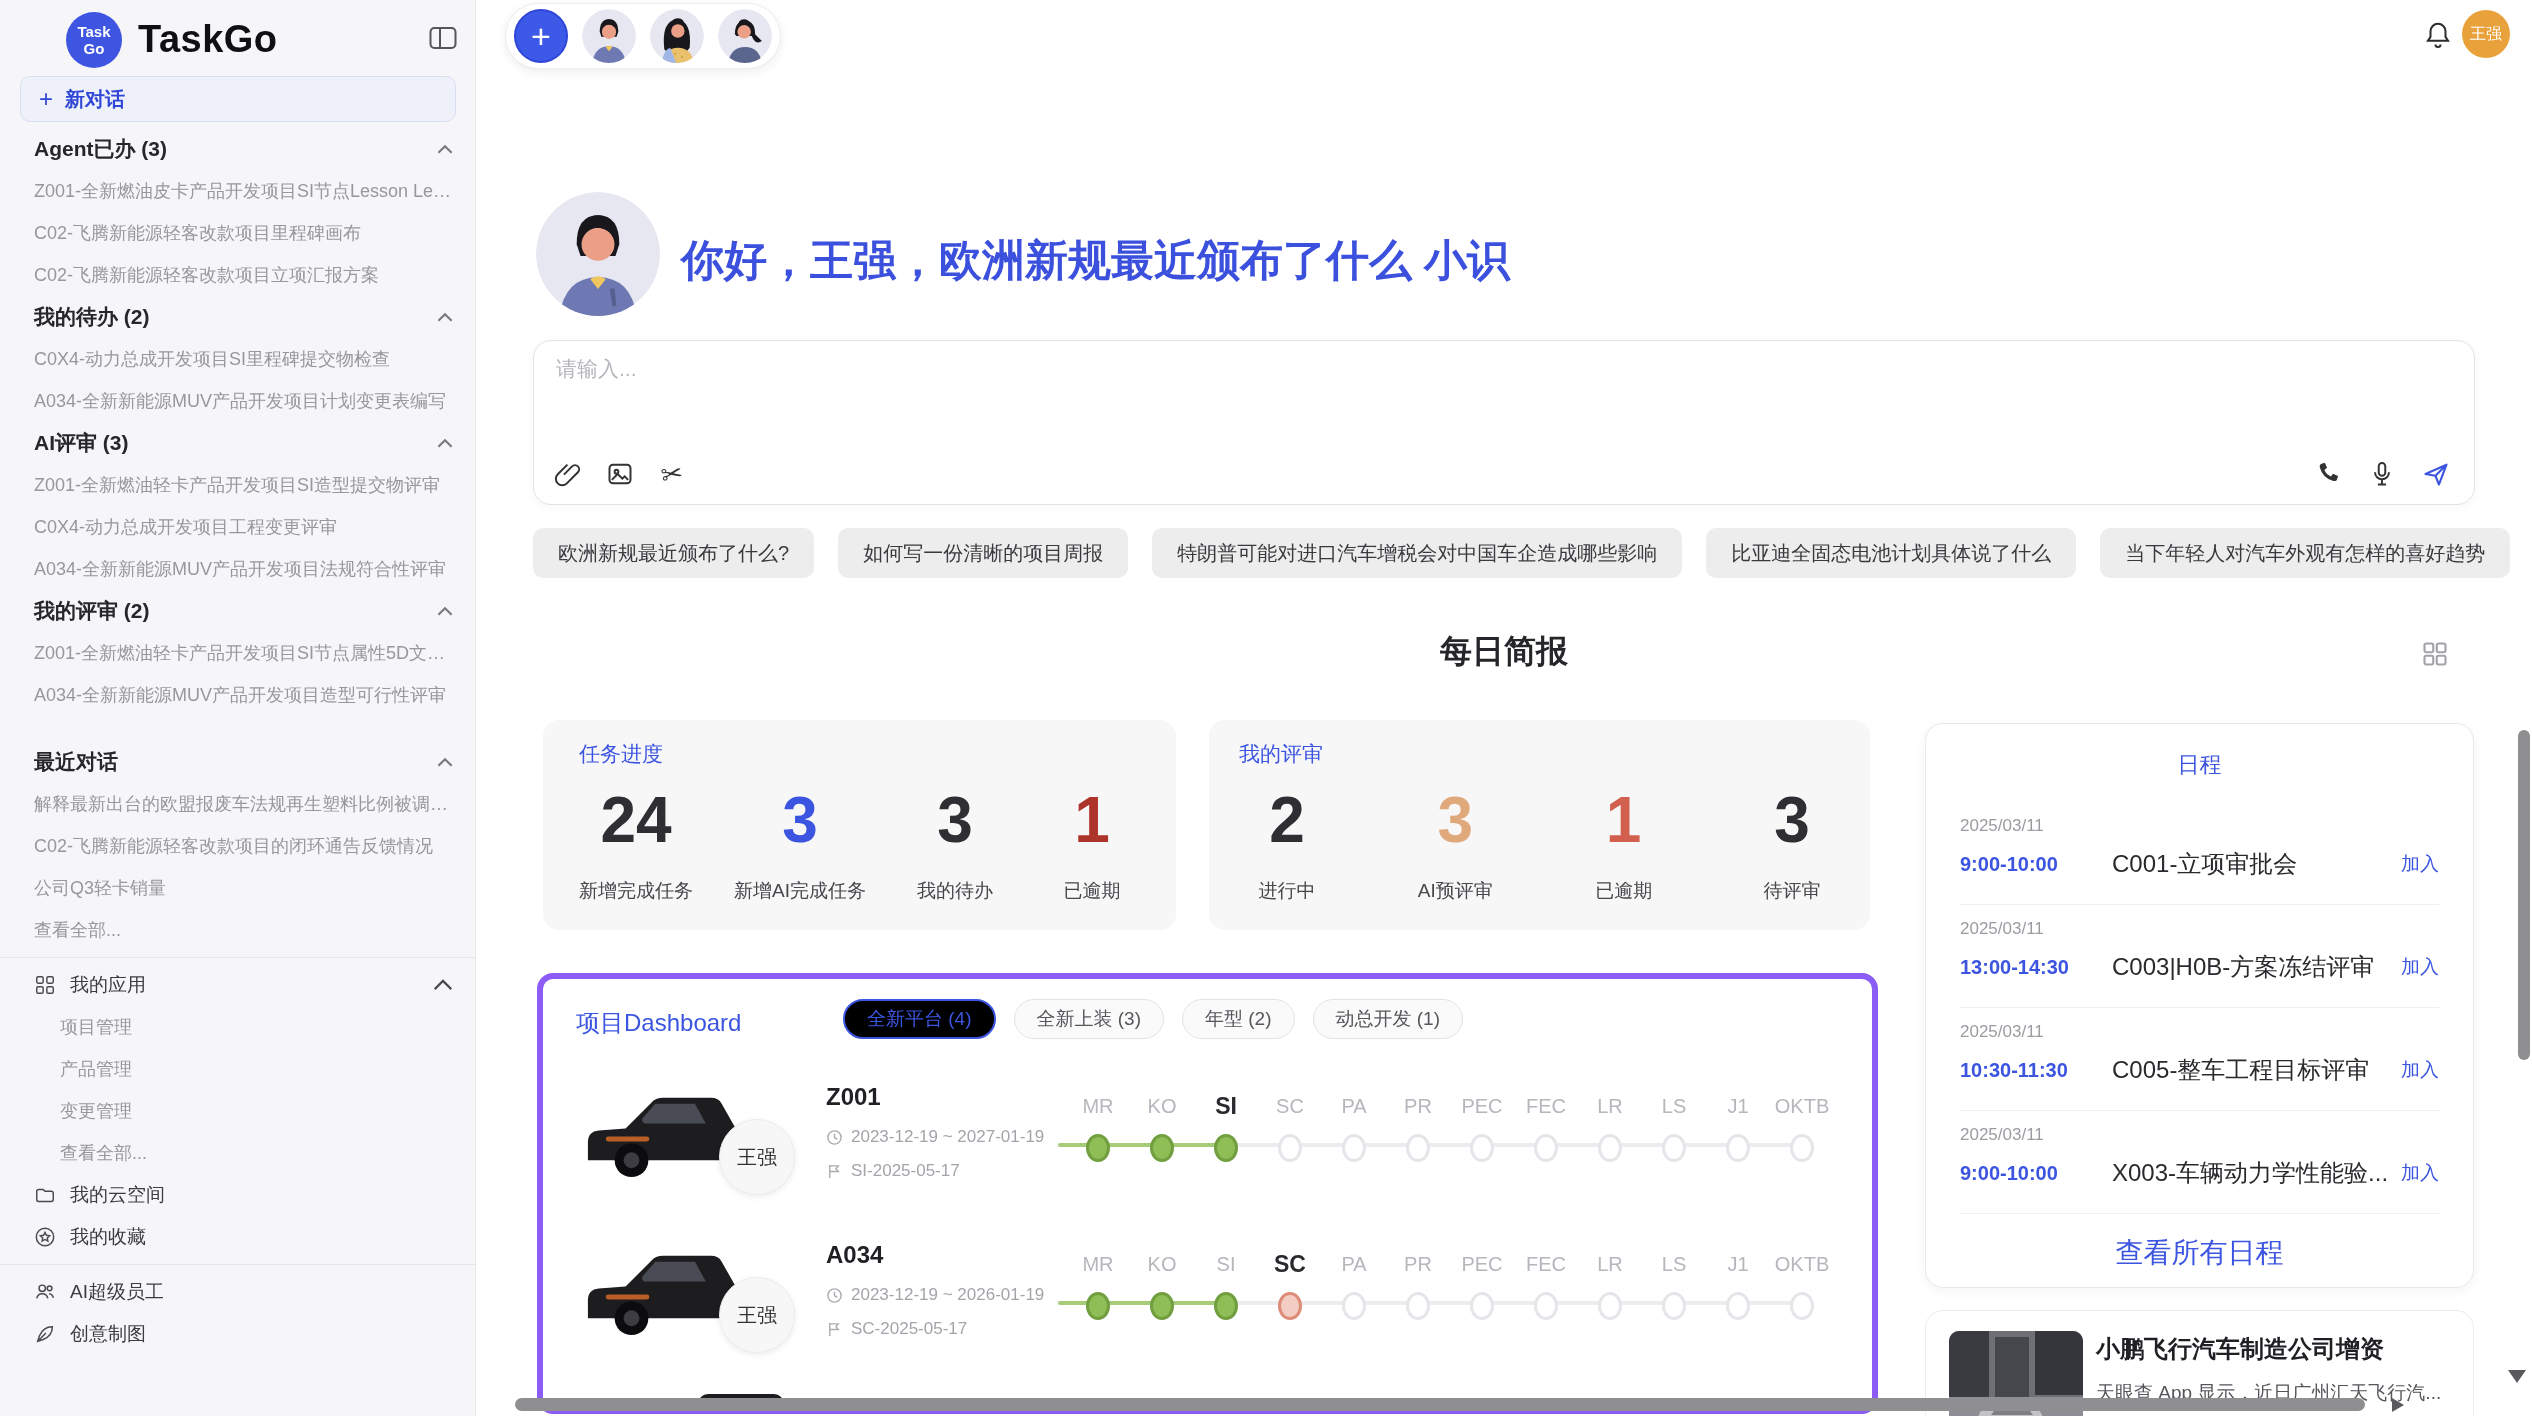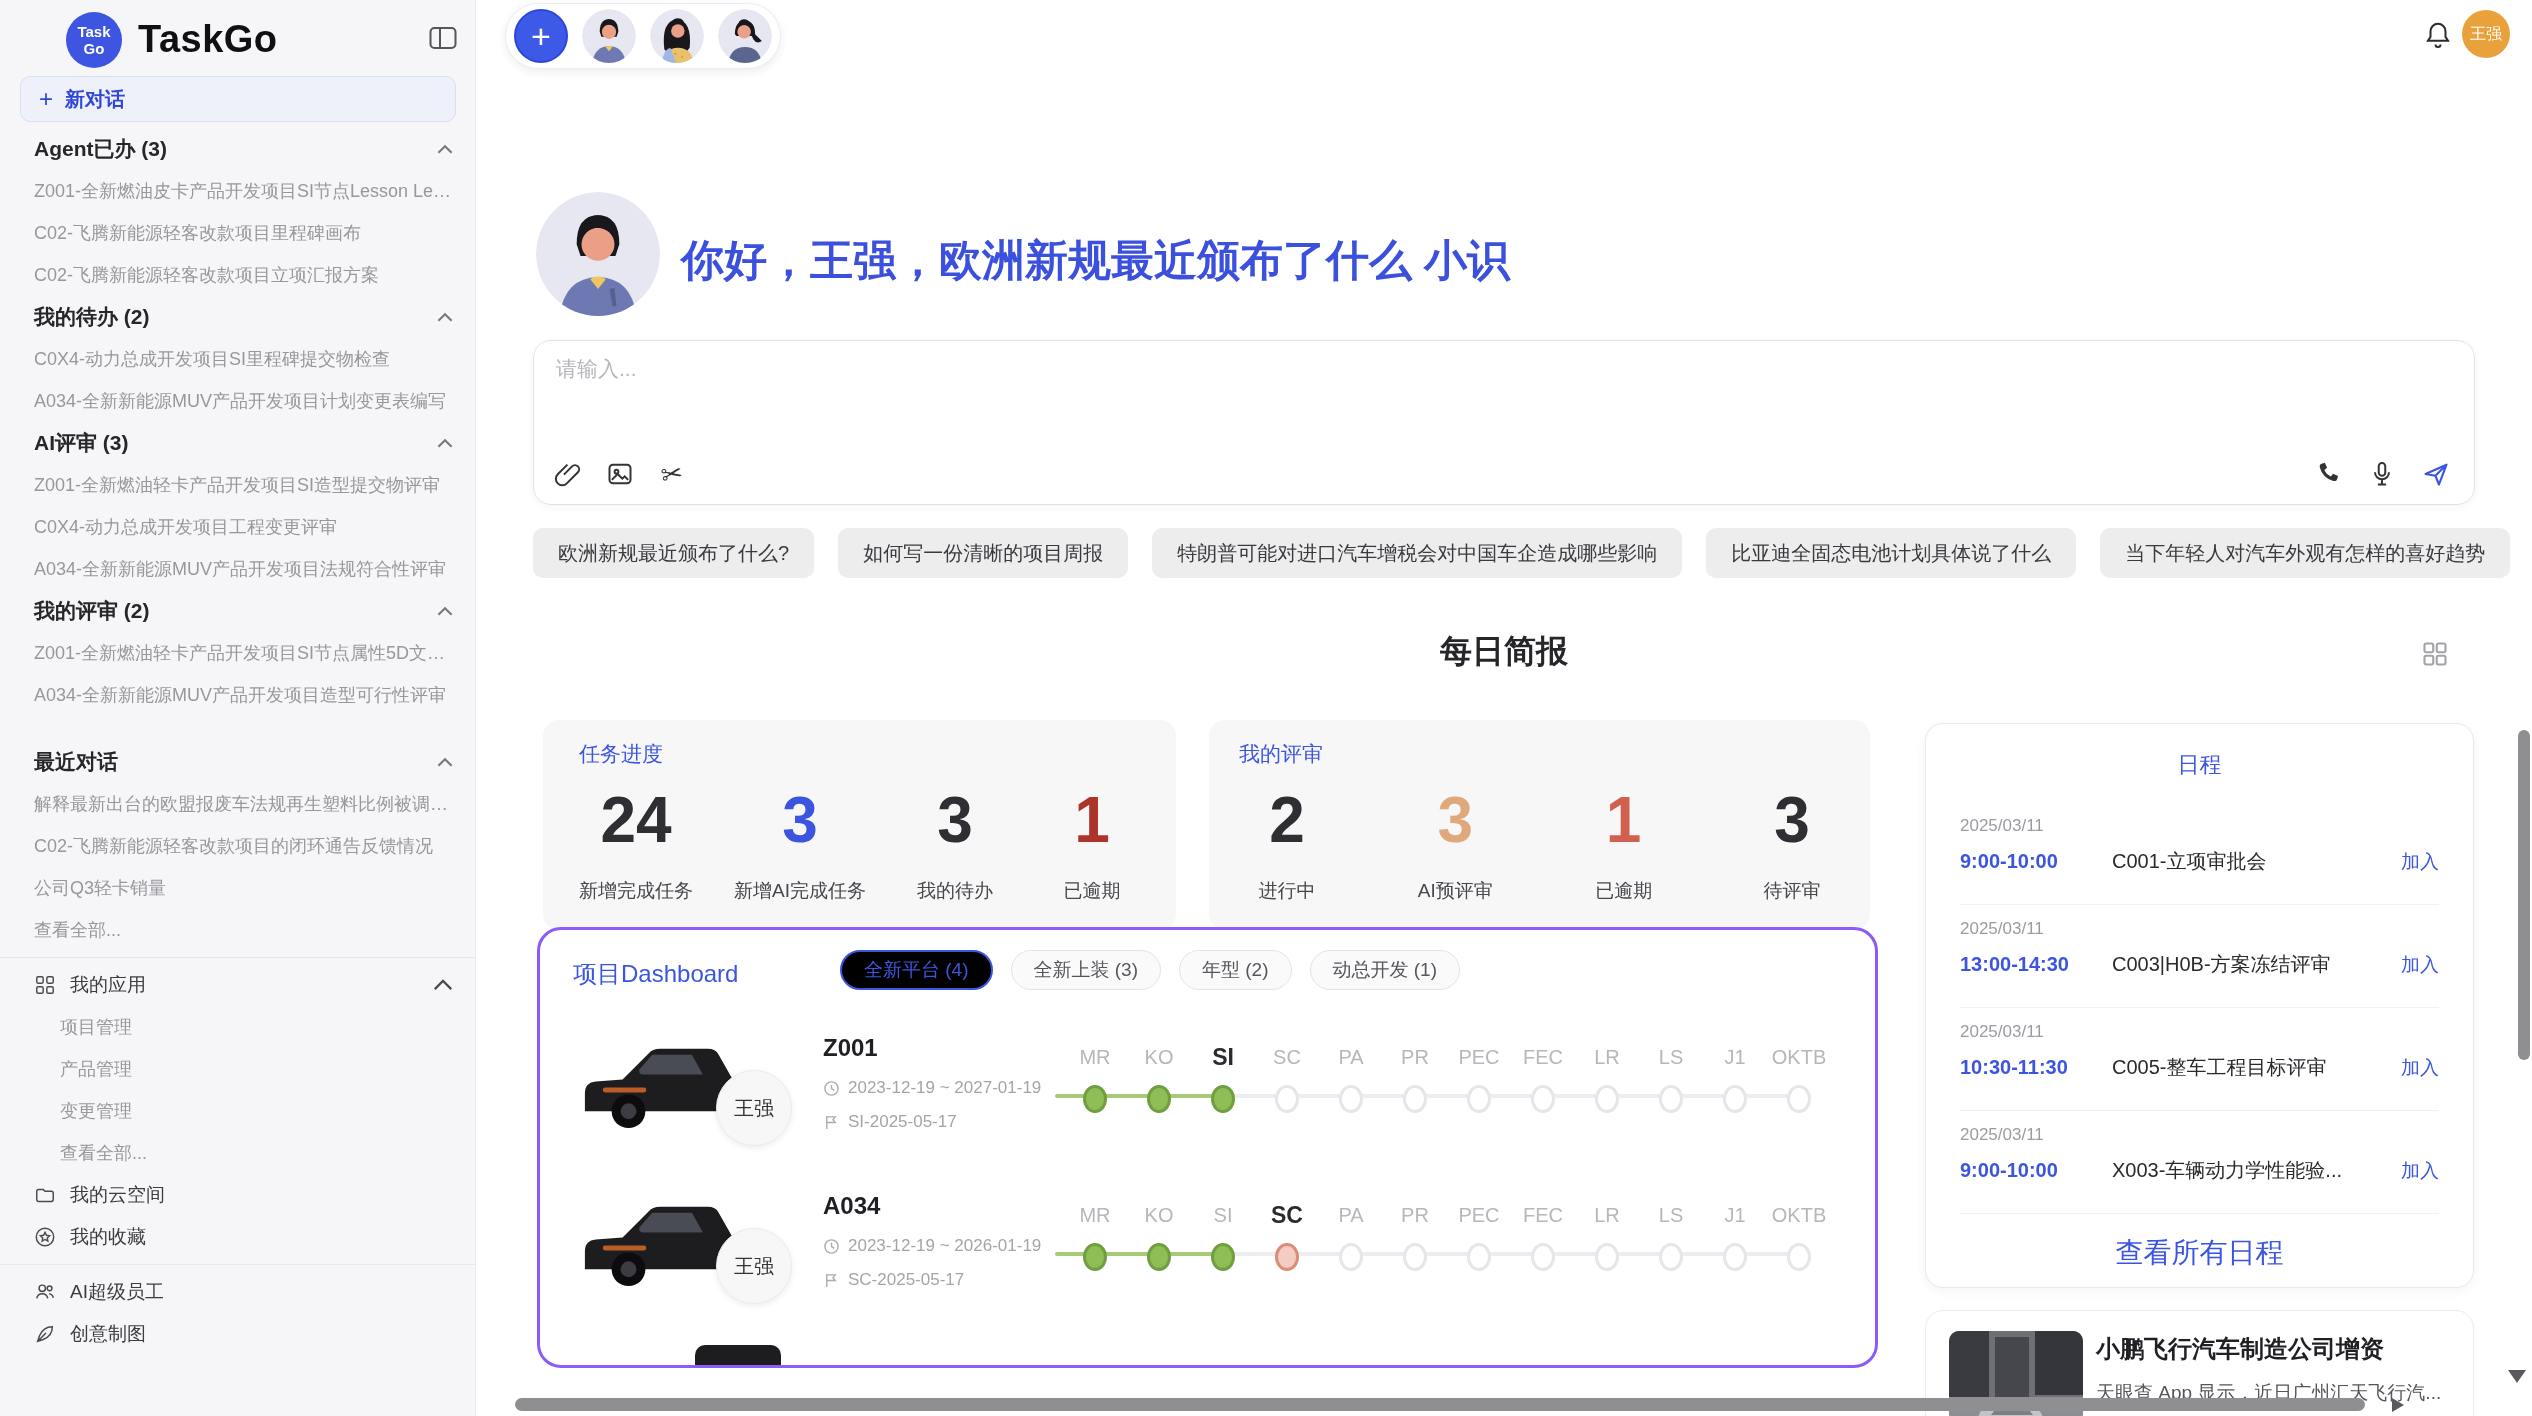--- a/index.html
+++ b/index.html
@@ -56,21 +56,21 @@
   .stat-card{position:absolute;top:720px;height:210px;background:#f7f7f8;border-radius:16px;box-sizing:border-box;padding:20px 36px;}
   .stat-card.c1{left:543px;width:633px;}
   .stat-card.c2{left:1209px;width:661px;padding:20px 30px;}
   .stat-card .t{font-size:21px;color:#3c55e0;}
   .stat-row{display:flex;justify-content:space-between;margin-top:16px;}
   .stat{text-align:center;min-width:96px;}
   .stat .v{font-size:64px;font-weight:bold;line-height:72px;}
   .stat .l{margin-top:22px;font-size:19px;color:#46464b;}
 
   
-  .dash{position:absolute;left:537px;top:927px;width:1341px;height:441px;border:3px solid #8b5cf6;border-radius:24px;background:#fff;box-sizing:border-box;overflow:hidden;}
+  .dash{position:absolute;left:537px;top:973px;width:1341px;height:441px;border:6px solid #8b5cf6;border-radius:16px;background:#fff;box-sizing:border-box;overflow:hidden;}
   .dash-title{position:absolute;left:33px;top:28px;font-size:24px;color:#3c55e0;}
   .filters{position:absolute;left:300px;top:20px;display:flex;gap:18px;}
   .fchip{height:40px;border-radius:20px;display:flex;align-items:center;padding:0 22px;font-size:19px;box-sizing:border-box;cursor:pointer;background:#fafafb;border:1px solid #e3e3e7;color:#56565c;white-space:nowrap;}
   .fchip.active{background:#000000;border:2px solid #3c55e0;color:#3c55e0;}
   .prow{position:absolute;left:0;width:1341px;height:150px;}
   .prow.r1{top:88px;} .prow.r2{top:246px;}
   .truck{position:absolute;left:35px;top:10px;width:218px;height:110px;}
   .owner{position:absolute;left:176px;top:52px;width:74px;height:74px;border-radius:50%;background:#f7f7f8;border:1px solid #ececee;box-shadow:0 2px 6px rgba(0,0,0,.08);display:flex;align-items:center;justify-content:center;font-size:20px;color:#333;}
   .pinfo{position:absolute;left:283px;top:0;}
   .pcode{position:absolute;left:0;top:16px;font-size:24px;font-weight:bold;color:#1f1f24;white-space:nowrap;}
@@ -90,21 +90,21 @@
   .ms-dot.risk{background:#f3cdc4;border:3px solid #dd8c77;}
   .row3-sliver{position:absolute;left:155px;top:415px;width:86px;height:26px;background:#1d1d20;border-radius:10px 10px 0 0;}
 
   
   .sched{position:absolute;left:1925px;top:723px;width:549px;height:565px;border:1px solid #e8e8ee;border-radius:18px;background:#fff;box-sizing:border-box;box-shadow:0 3px 12px rgba(40,40,60,.05);}
   .sched-title{padding-top:26px;text-align:center;font-size:22px;color:#3c55e0;height:52px;box-sizing:content-box;}
   .sch-item{height:103px;padding:0 34px;position:relative;}
   .sch-date{padding-top:14px;font-size:17px;color:#9b9ba1;}
   .sch-row{margin-top:12px;display:flex;align-items:center;}
   .sch-time{width:152px;color:#3c55e0;font-weight:bold;font-size:20px;}
-  .sch-name{flex:1;font-size:20px;color:#2a2a2e;white-space:nowrap;overflow:hidden;}
+  .sch-name{flex:1;font-size:24px;color:#2a2a2e;white-space:nowrap;overflow:hidden;}
   .sch-join{color:#3c55e0;font-size:19px;cursor:pointer;}
   .sch-item .dv{position:absolute;left:34px;right:34px;bottom:0;border-bottom:1px solid #f0f0f2;}
   .sched-footer{margin-top:20px;text-align:center;color:#3c55e0;font-size:28px;cursor:pointer;}
 
   
   .news{position:absolute;left:1925px;top:1310px;width:549px;height:150px;border:1px solid #ececf0;border-radius:18px;background:#fff;box-sizing:border-box;overflow:hidden;}
   .news-img{position:absolute;left:23px;top:20px;width:134px;height:110px;border-radius:10px;overflow:hidden;}
   .news-title{position:absolute;left:170px;top:22px;font-size:24px;font-weight:bold;color:#1f1f24;}
   .news-excerpt{position:absolute;left:170px;top:66px;width:356px;font-size:19px;line-height:32px;color:#55555a;}
 

